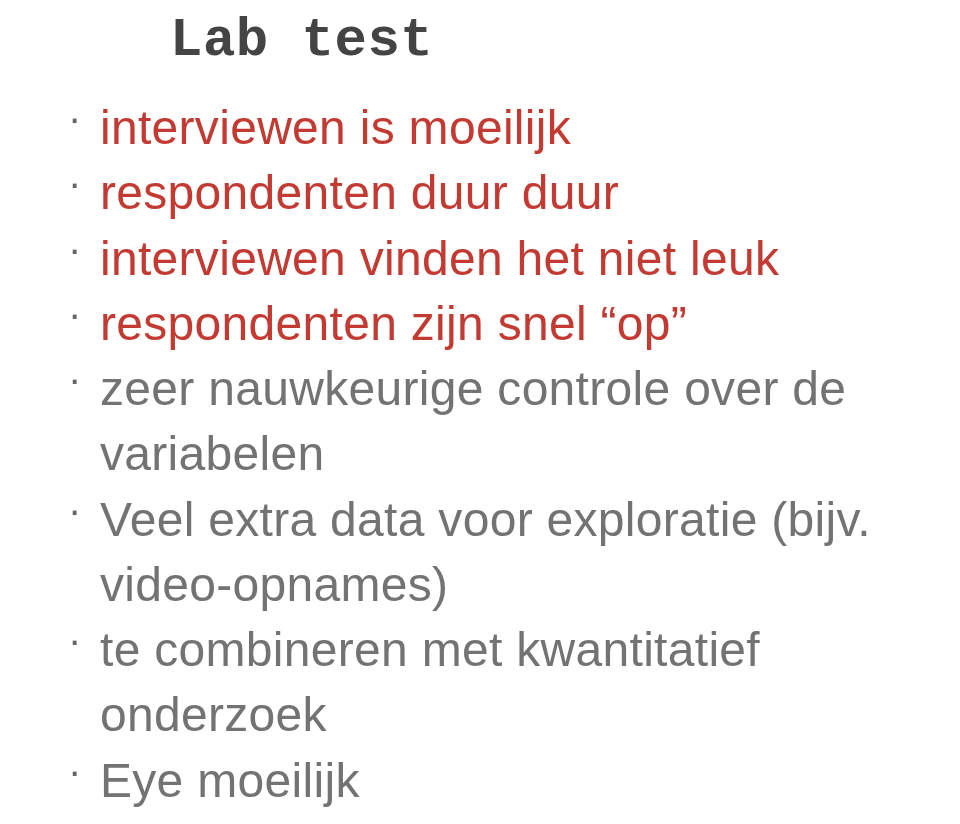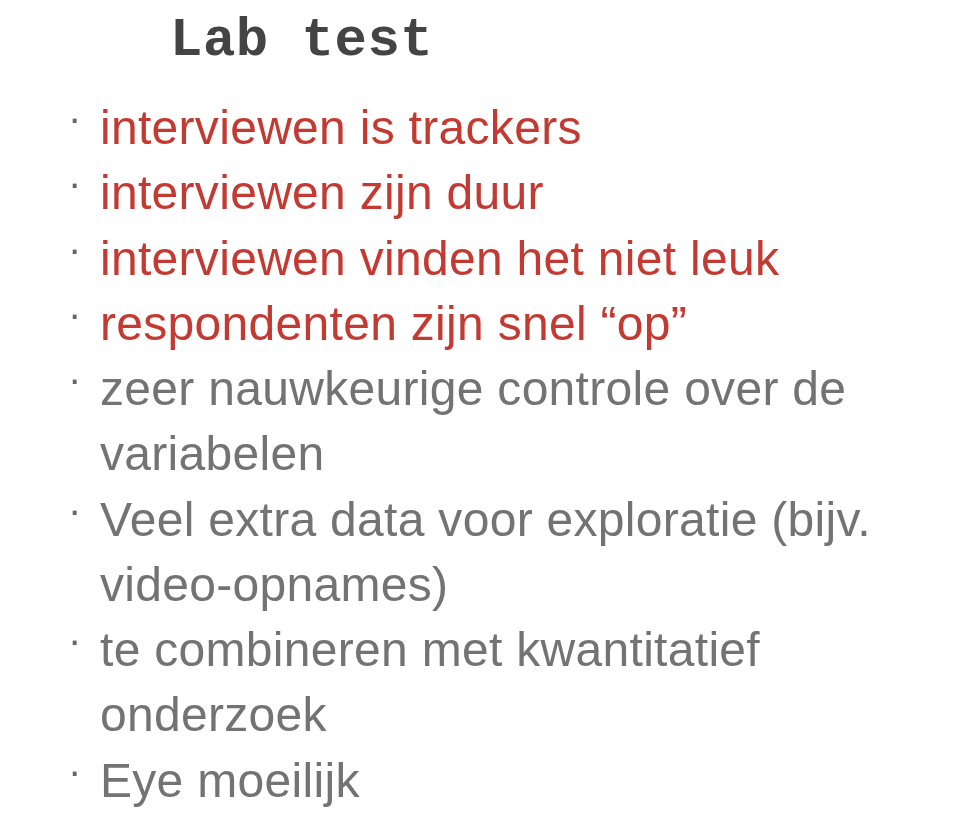--- a/index.html
+++ b/index.html
@@ -52,22 +52,22 @@
   }
   .red { color: #c33a33; }
   .green { color: #737373; }
 </style>
 </head>
 <body>
 
 <div class="slide">
   <div class="title">Lab test</div>
   <ul class="list">
-    <li class="red">interviewen is trackers</li>
-    <li class="red">interviewen zijn duur</li>
+    <li class="red">interviewen is moeilijk</li>
+    <li class="red">respondenten duur duur</li>
     <li class="red">interviewen vinden het niet leuk</li>
     <li class="red">respondenten zijn snel “op”</li>
     <li class="green">zeer nauwkeurige controle over de variabelen</li>
     <li class="green">Veel extra data voor exploratie (bijv. video-opnames)</li>
     <li class="green">te combineren met kwantitatief onderzoek</li>
     <li class="green">Eye moeilijk</li>
   </ul>
 </div>
 
 </body></html>

